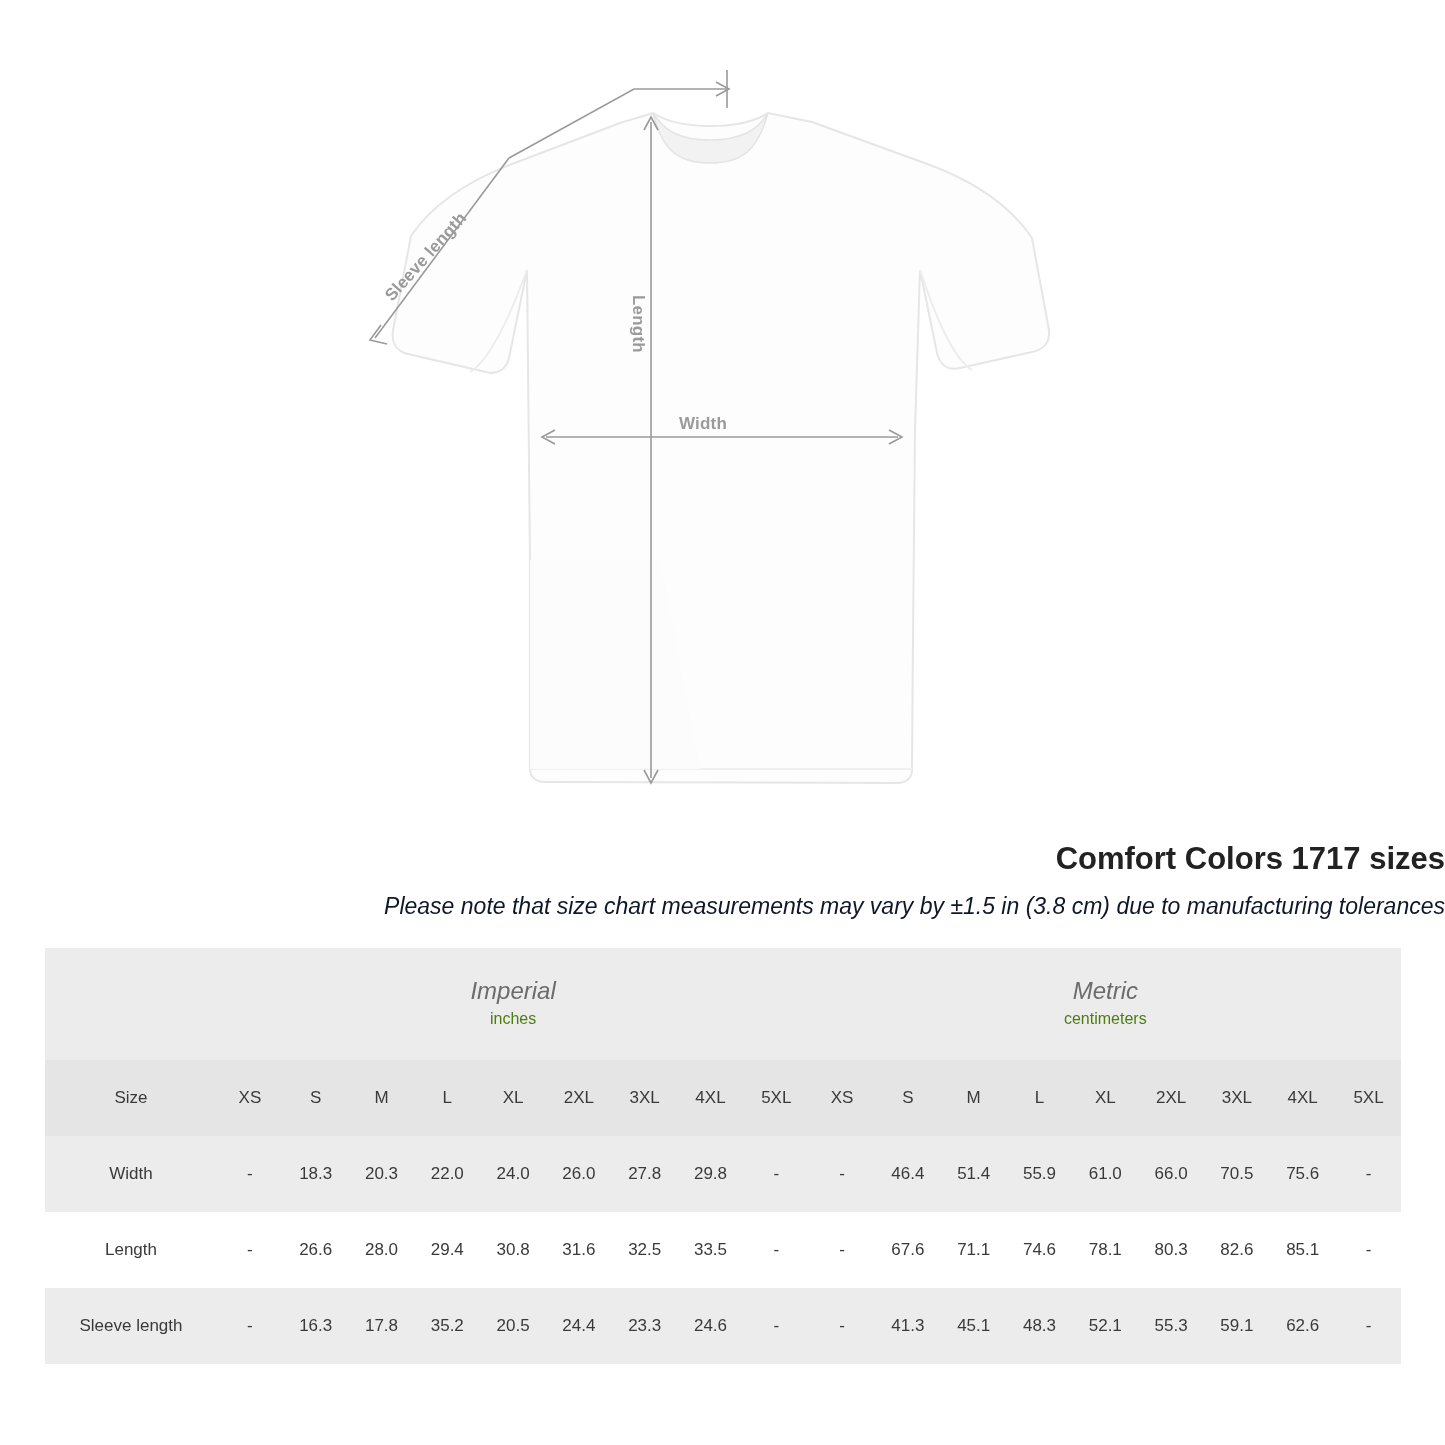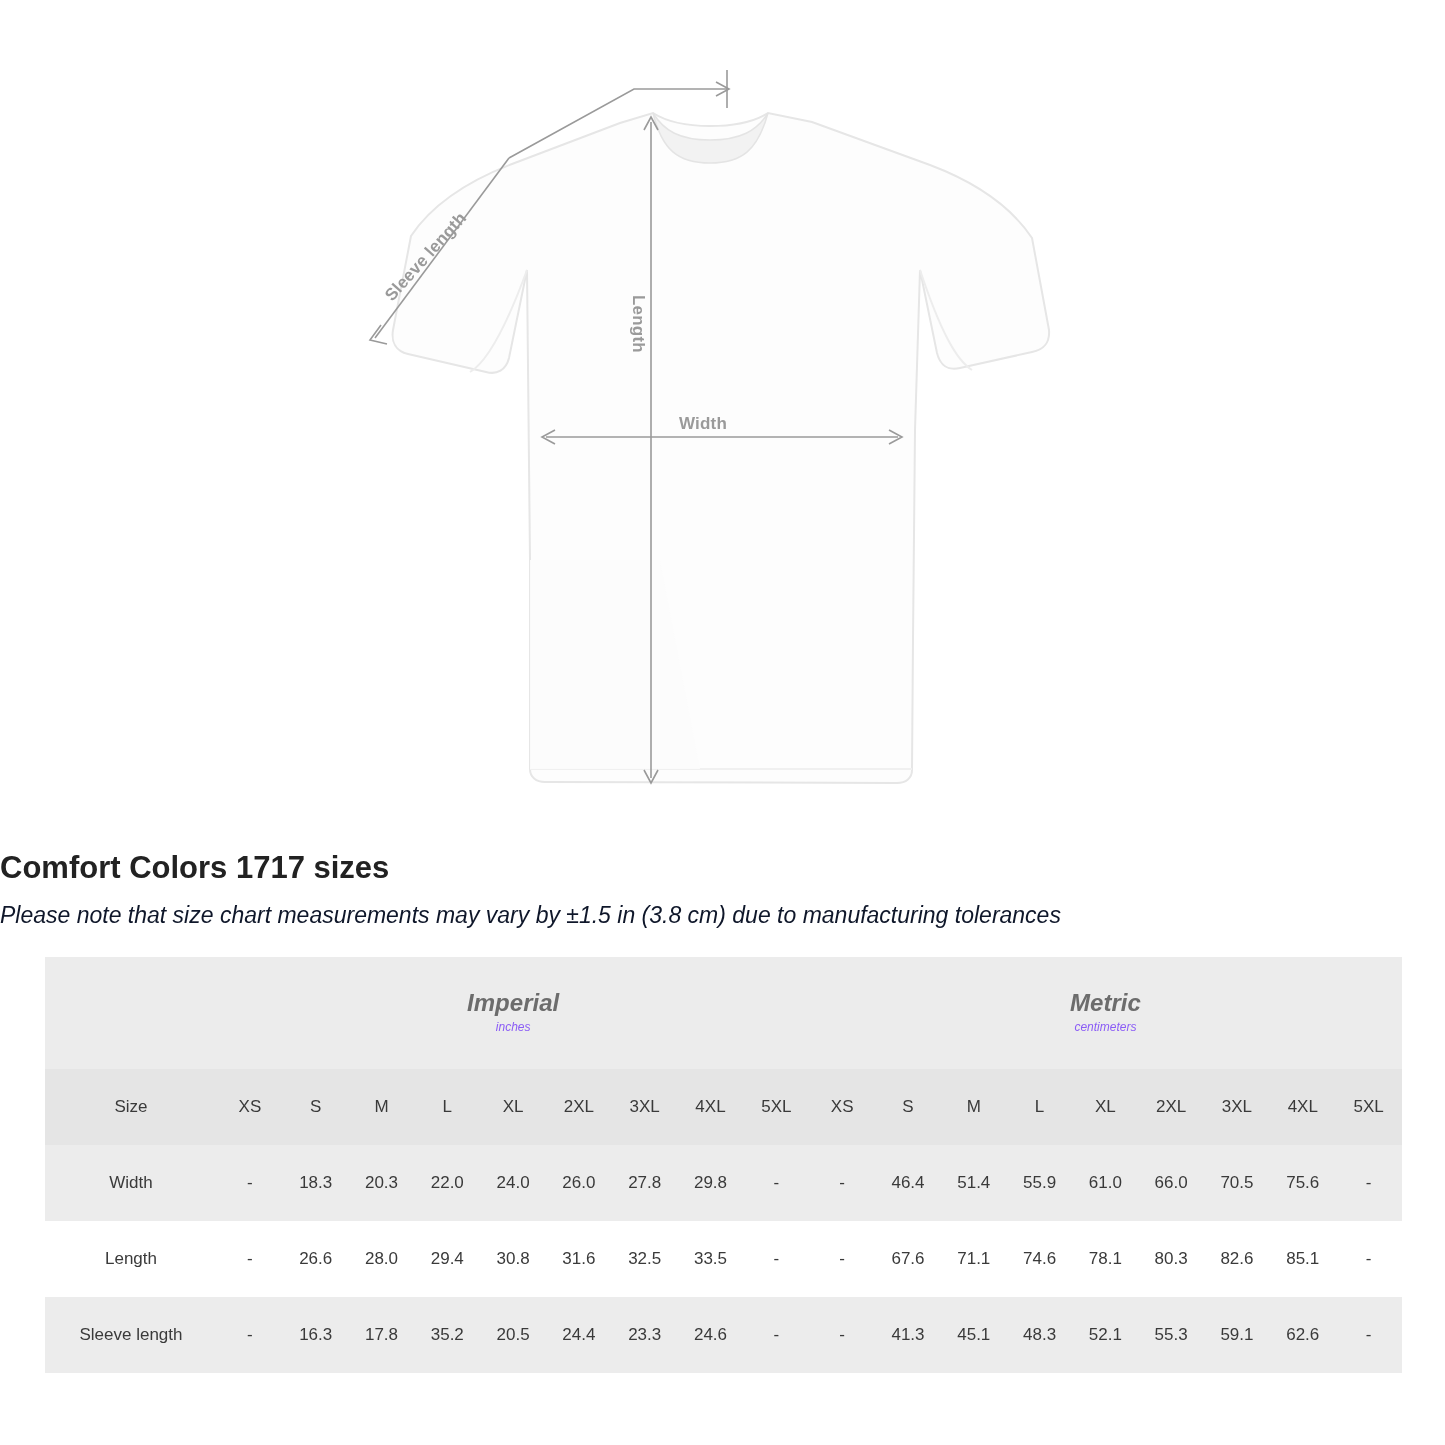--- a/index.html
+++ b/index.html
@@ -50,22 +50,22 @@
   }
   .lbl-sleeve {
     left: 381px;
     top: 292px;
     transform: rotate(-48deg);
     transform-origin: left top;
   }
 
   
   .title-block {
-    text-align: left;
-    margin-top: 20px;
+    text-align: right;
+    margin-top: 11px;
   }
   .chart-title {
     font-size: 31px;
     font-weight: bold;
     color: #222;
     margin: 0 0 16px 0;
   }
   .chart-note {
     font-size: 23px;
     font-style: italic;
@@ -91,28 +91,27 @@
     font-weight: normal;
     border: 0;
   }
   .unit-head td {
     height: 110px;
     background: #ececec;
   }
   .unit-name {
     font-size: 24px;
     font-style: italic;
-    font-weight: bold;
+    font-weight: normal;
     color: #6c6c6c;
     line-height: 1.25;
   }
   .unit-sub {
-    font-size: 12px;
-    font-style: italic;
-    color: #8b5cf6;
+    font-size: 16px;
+    color: #4d7c0f;
     line-height: 1.6;
   }
   .header-row td {
     height: 74px;
     background: #e5e5e5;
     font-weight: bold;
     color: #333;
   }
   .row-odd td {
     background: #ececec;

